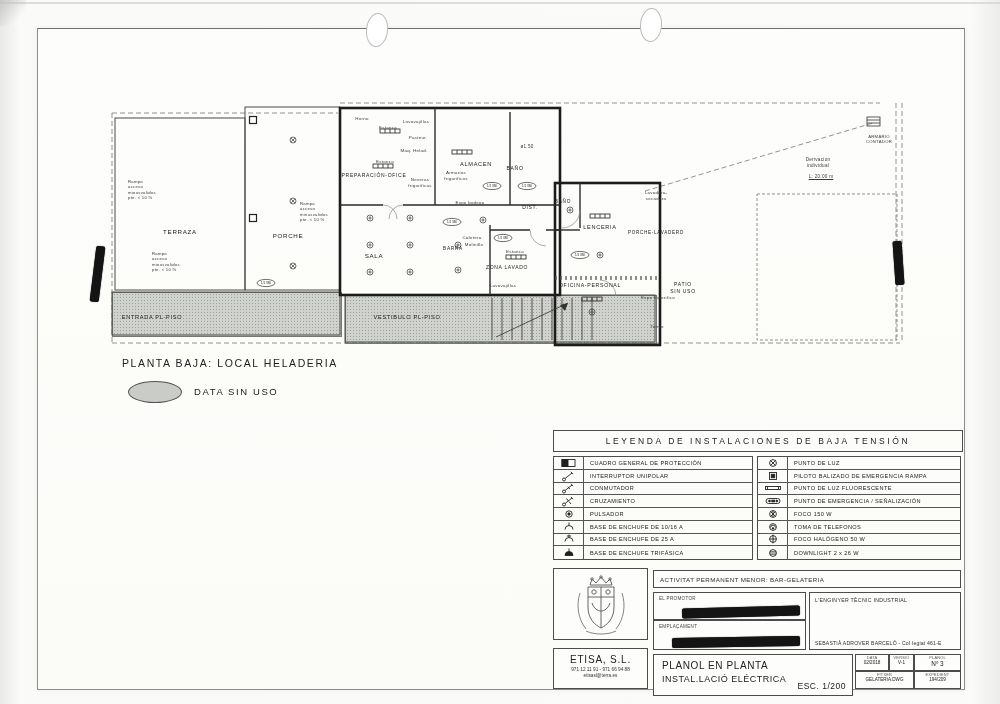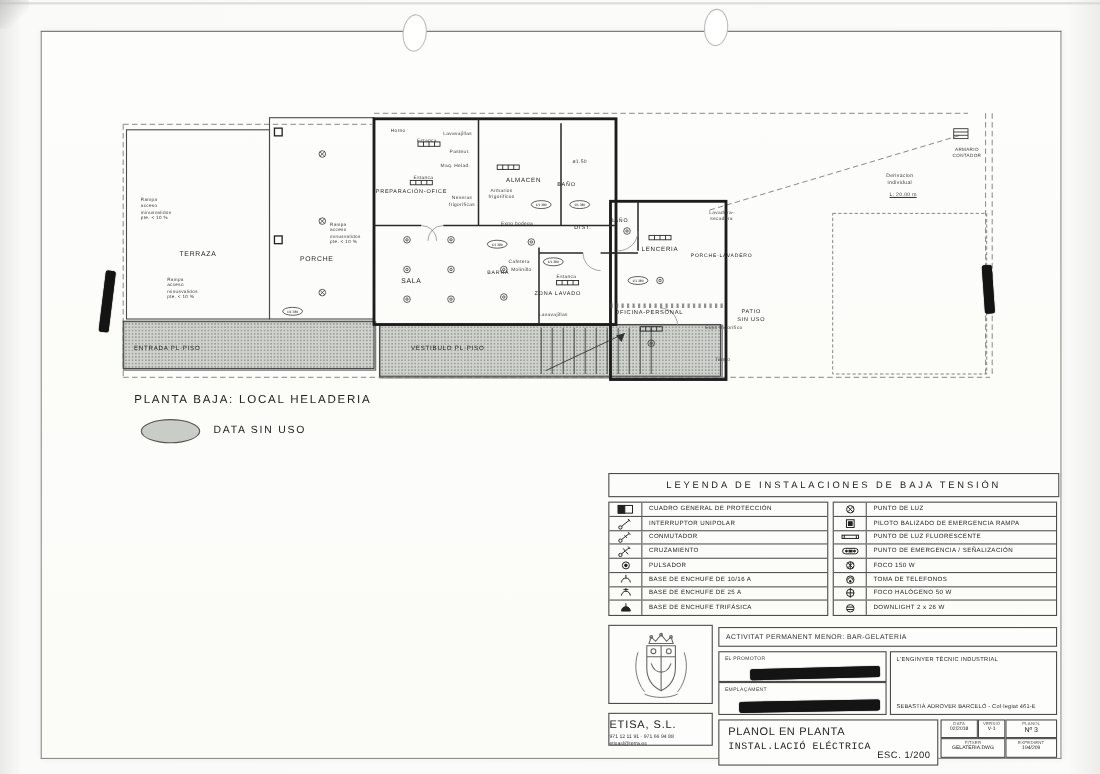--- a/index.html
+++ b/index.html
@@ -422,28 +422,28 @@
       <span class="abs redact" style="left:28px;top:14px;width:118px;height:10px;transform:rotate(-1.5deg);"></span>
     </div>
     <div class="tb-cell" style="left:100px;top:54px;width:153px;height:30px;">
       <span class="abs tb-small" style="left:5px;top:3px;">EMPLAÇAMENT</span>
       <span class="abs redact" style="left:18px;top:16px;width:128px;height:10px;transform:rotate(-1deg);"></span>
     </div>
     <div class="tb-cell" style="left:256px;top:26px;width:152px;height:58px;">
       <span class="abs" style="left:5px;top:4px;font-size:5.2px;letter-spacing:.3px;">L'ENGINYER TÈCNIC INDUSTRIAL</span>
       <span class="abs" style="left:5px;bottom:3px;font-size:5.1px;letter-spacing:.2px;">SEBASTIÀ ADROVER BARCELÓ - Col·legiat 461-E</span>
     </div>
-    <div class="tb-cell" style="left:0;top:82px;width:95px;height:30px;text-align:left;">
+    <div class="tb-cell" style="left:0;top:82px;width:95px;height:41px;text-align:center;">
       <div id="tb-company-name" style="margin-top:5px;">ETISA, S.L.</div>
       <div style="font-size:4.7px;margin-top:2px;color:#333;">971 12 11 91 - 971 66 94 88</div>
       <div style="font-size:4.7px;margin-top:1px;color:#333;">etisasl@terra.es</div>
     </div>
     <div class="tb-cell" style="left:100px;top:88px;width:200px;height:42px;">
       <div class="abs" style="left:8px;top:5px;font-size:10px;letter-spacing:.6px;color:#222;">PLANOL EN PLANTA</div>
-      <div class="abs" style="left:8px;top:19px;font-size:9px;letter-spacing:.5px;color:#222;font-family:Liberation Mono, monospace;">INSTAL.LACIÓ ELÉCTRICA</div>
+      <div class="abs" style="left:8px;top:19px;font-size:9px;letter-spacing:.5px;color:#222;">INSTAL.LACIÓ ELÉCTRICA</div>
       <div class="abs" style="right:6px;bottom:4px;font-size:8.5px;letter-spacing:.5px;color:#222;">ESC. 1/200</div>
     </div>
     <div class="tb-cell" style="left:302px;top:88px;width:34px;height:17px;text-align:center;">
       <div class="tb-field-hd">DATA</div>
       <div class="tb-field-val">02/2018</div>
     </div>
     <div class="tb-cell" style="left:336px;top:88px;width:25px;height:17px;text-align:center;">
       <div class="tb-field-hd">VERSIÓ</div>
       <div class="tb-field-val">V-1</div>
     </div>

